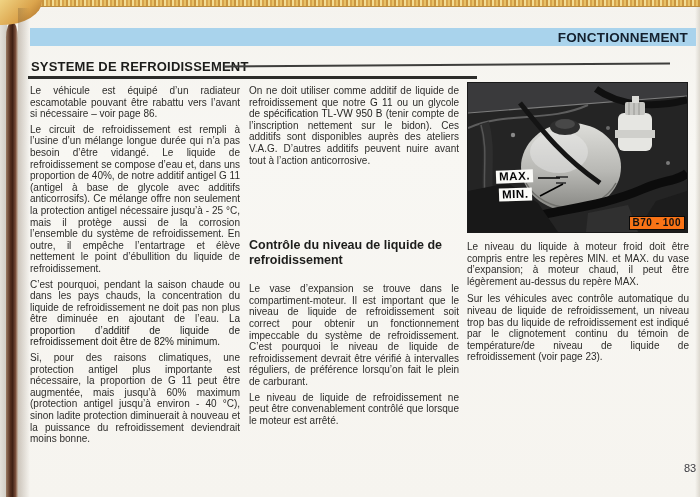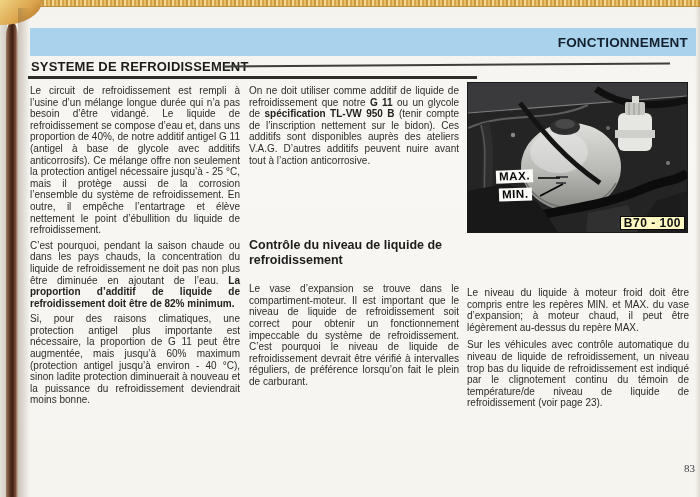--- a/index.html
+++ b/index.html
@@ -33,21 +33,21 @@
   .page-inner-shadow {
     position:absolute; left:18px; top:8px; bottom:0; width:12px;
     background:linear-gradient(90deg, rgba(92,70,48,0.28), rgba(92,70,48,0));
   }
   .right-edge {
     position:absolute; right:0; top:7px; bottom:0; width:5px;
     background:linear-gradient(270deg,#dcd8cf, rgba(220,216,207,0));
   }
   
   .band {
-    position:absolute; left:30px; top:28px; width:666px; height:28px;
+    position:absolute; left:30px; top:28px; width:666px; height:18px;
     background:#a9d3ec;
     display:flex; align-items:center; justify-content:flex-end;
   }
   .band-title {
     font-weight:700; font-size:13.5px; letter-spacing:0.2px;
     color:#14202e; padding-right:8px;
   }
   
   .sec-title {
     position:absolute; left:31px; top:59px;
@@ -60,48 +60,48 @@
   .rule-full {
     position:absolute; left:28px; top:76px; width:449px; height:2.5px;
     background:#2c2c2a;
   }
   
   .col { position:absolute; font-size:10px; line-height:11.6px; }
   .col-left   { left:30px;  top:85px;  width:210px; }
   .col-mid    { left:249px; top:85px;  width:210px; }
   .col-right  { left:467px; top:241px; width:222px; }
   .bp { text-align:justify; margin-bottom:4px; hyphens:auto; }
-  .bp b { font-weight:700; color:#222220; }
+  .bp b { font-weight:400; color:#222220; }
   .subhead {
     font-weight:700; font-size:12.5px; line-height:14.5px; color:#1d1d1b;
     margin-top:72px; margin-bottom:16px;
   }
   
   .photo {
     position:absolute; left:467px; top:82px; width:221px; height:151px;
     border:1px solid #1a1a1a; background:#242424;
   }
   .photo svg { display:block; }
   .lbl {
     position:absolute; background:#fbfbf8; color:#050505;
     font-weight:700; font-size:11.5px; line-height:13px;
     padding:0 3px; letter-spacing:0.6px; transform:rotate(-2deg);
   }
   .lbl-max { left:28px; top:87px; }
   .lbl-min { left:31px; top:105px; }
   .photo-ref {
     position:absolute; right:2px; bottom:2px;
-    background:#fef9c3; border:1px solid #0a0a0a; color:#111;
-    font-weight:700; font-size:12px; line-height:10px; padding:1px 3px;
+    background:#f97316; border:1px solid #0a0a0a; color:#111;
+    font-weight:700; font-size:10px; line-height:10px; padding:1px 3px;
     letter-spacing:0.5px;
   }
   
   .page-num {
     position:absolute; left:684px; top:462px;
-    font-size:11px; color:#3c3c42;font-family:Liberation Serif, serif;
+    font-size:11px; color:#3c3c42;
   }
 </style>
 </head>
 <body>
 
 <div class="scan">
 
   <div class="top-edge"></div>
   <div class="left-outer"></div>
   <div class="spine"></div>
@@ -111,33 +111,35 @@
 
   <div class="band">
     <span class="band-title">FONCTIONNEMENT</span>
   </div>
 
   <div class="sec-title">SYSTEME DE REFROIDISSEMENT</div>
   <div class="rule-right"></div>
   <div class="rule-full"></div>
 
   <div class="col col-left">
+    <p class="bp">Le véhicule est équipé d’un radiateur escamotable pouvant être rabattu vers l’avant si nécessaire – voir page 86.</p>
     <p class="bp">Le circuit de refroidissement est rempli à l’usine d’un mélange longue durée qui n’a pas besoin d’être vidangé. Le liquide de refroidissement se compose d’eau et, dans uns proportion de 40%, de notre additif antigel G 11 (antigel à base de glycole avec additifs anticorrosifs). Ce mélange offre non seulement la protection antigel nécessaire jusqu’à - 25 °C, mais il protège aussi de la corrosion l’ensemble du système de refroidissement. En outre, il empêche l’entartrage et élève nettement le point d’ébullition du liquide de refroidissement.</p>
     <p class="bp">
       <span>C’est pourquoi, pendant la saison chaude ou dans les pays chauds, la concentration du liquide de refroidissement ne doit pas non plus être diminuée en ajoutant de l’eau. </span><b>La proportion d’additif de liquide de refroidissement doit être de 82% minimum.</b>
     </p>
     <p class="bp">Si, pour des raisons climatiques, une protection antigel plus importante est nécessaire, la proportion de G 11 peut être augmentée, mais jusqu’à 60% maximum (protection antigel jusqu’à environ - 40 °C), sinon ladite protection diminuerait à nouveau et la puissance du refroidissement deviendrait moins bonne.</p>
   </div>
 
   <div class="col col-mid">
     <p class="bp">
       <span>On ne doit utiliser comme additif de liquide de refroidissement que notre </span><b>G 11</b><span> ou un glycole de </span><b>spécification TL-VW 950 B</b><span> (tenir compte de l’inscription nettement sur le bidon). Ces additifs sont disponibles auprès des ateliers V.A.G. D’autres additifs peuvent nuire avant tout à l’action anticorrosive.</span>
     </p>
     <div class="subhead">Contrôle du niveau de liquide de refroidissement</div>
     <p class="bp">Le vase d’expansion se trouve dans le compartiment-moteur. Il est important que le niveau de liquide de refroidissement soit correct pour obtenir un fonctionnement impeccable du système de refroidissement. C’est pourquoi le niveau de liquide de refroidissement devrait être vérifié à intervalles réguliers, de préférence lorsqu’on fait le plein de carburant.</p>
+    <p class="bp">Le niveau de liquide de refroidissement ne peut être convenablement contrôlé que lorsque le moteur est arrêté.</p>
   </div>
 
   <div class="photo">
     <svg width="219" height="149" viewBox="0 0 219 149">
       <defs>
         <linearGradient id="tankGrad" x1="0" y1="0" x2="0" y2="1">
           <stop offset="0" stop-color="#dededa"></stop>
           <stop offset="0.55" stop-color="#b8b8b4"></stop>
           <stop offset="1" stop-color="#868682"></stop>
         </linearGradient>
@@ -182,19 +184,19 @@
 
       <path d="M70,95 L92,95" stroke="#000000" stroke-width="1.5" fill="none"></path>
       <path d="M72,113 L95,101" stroke="#000000" stroke-width="1.5" fill="none"></path>
     </svg>
     <div class="lbl lbl-max">MAX.</div>
     <div class="lbl lbl-min">MIN.</div>
     <div class="photo-ref">B70 - 100</div>
   </div>
 
   <div class="col col-right">
-    <p class="bp" style="margin-bottom:6px;margin-top:46px;">Le niveau du liquide à moteur froid doit être compris entre les repères MIN. et MAX. du vase d’expansion; à moteur chaud, il peut être légèrement au-dessus du repère MAX.</p>
+    <p class="bp" style="margin-bottom:6px;">Le niveau du liquide à moteur froid doit être compris entre les repères MIN. et MAX. du vase d’expansion; à moteur chaud, il peut être légèrement au-dessus du repère MAX.</p>
     <p class="bp">Sur les véhicules avec contrôle automatique du niveau de liquide de refroidissement, un niveau trop bas du liquide de refroidissement est indiqué par le clignotement continu du témoin de température/de niveau de liquide de refroidissement (voir page 23).</p>
   </div>
 
   <div class="page-num">83</div>
 
 </div>
 
 </body></html>

